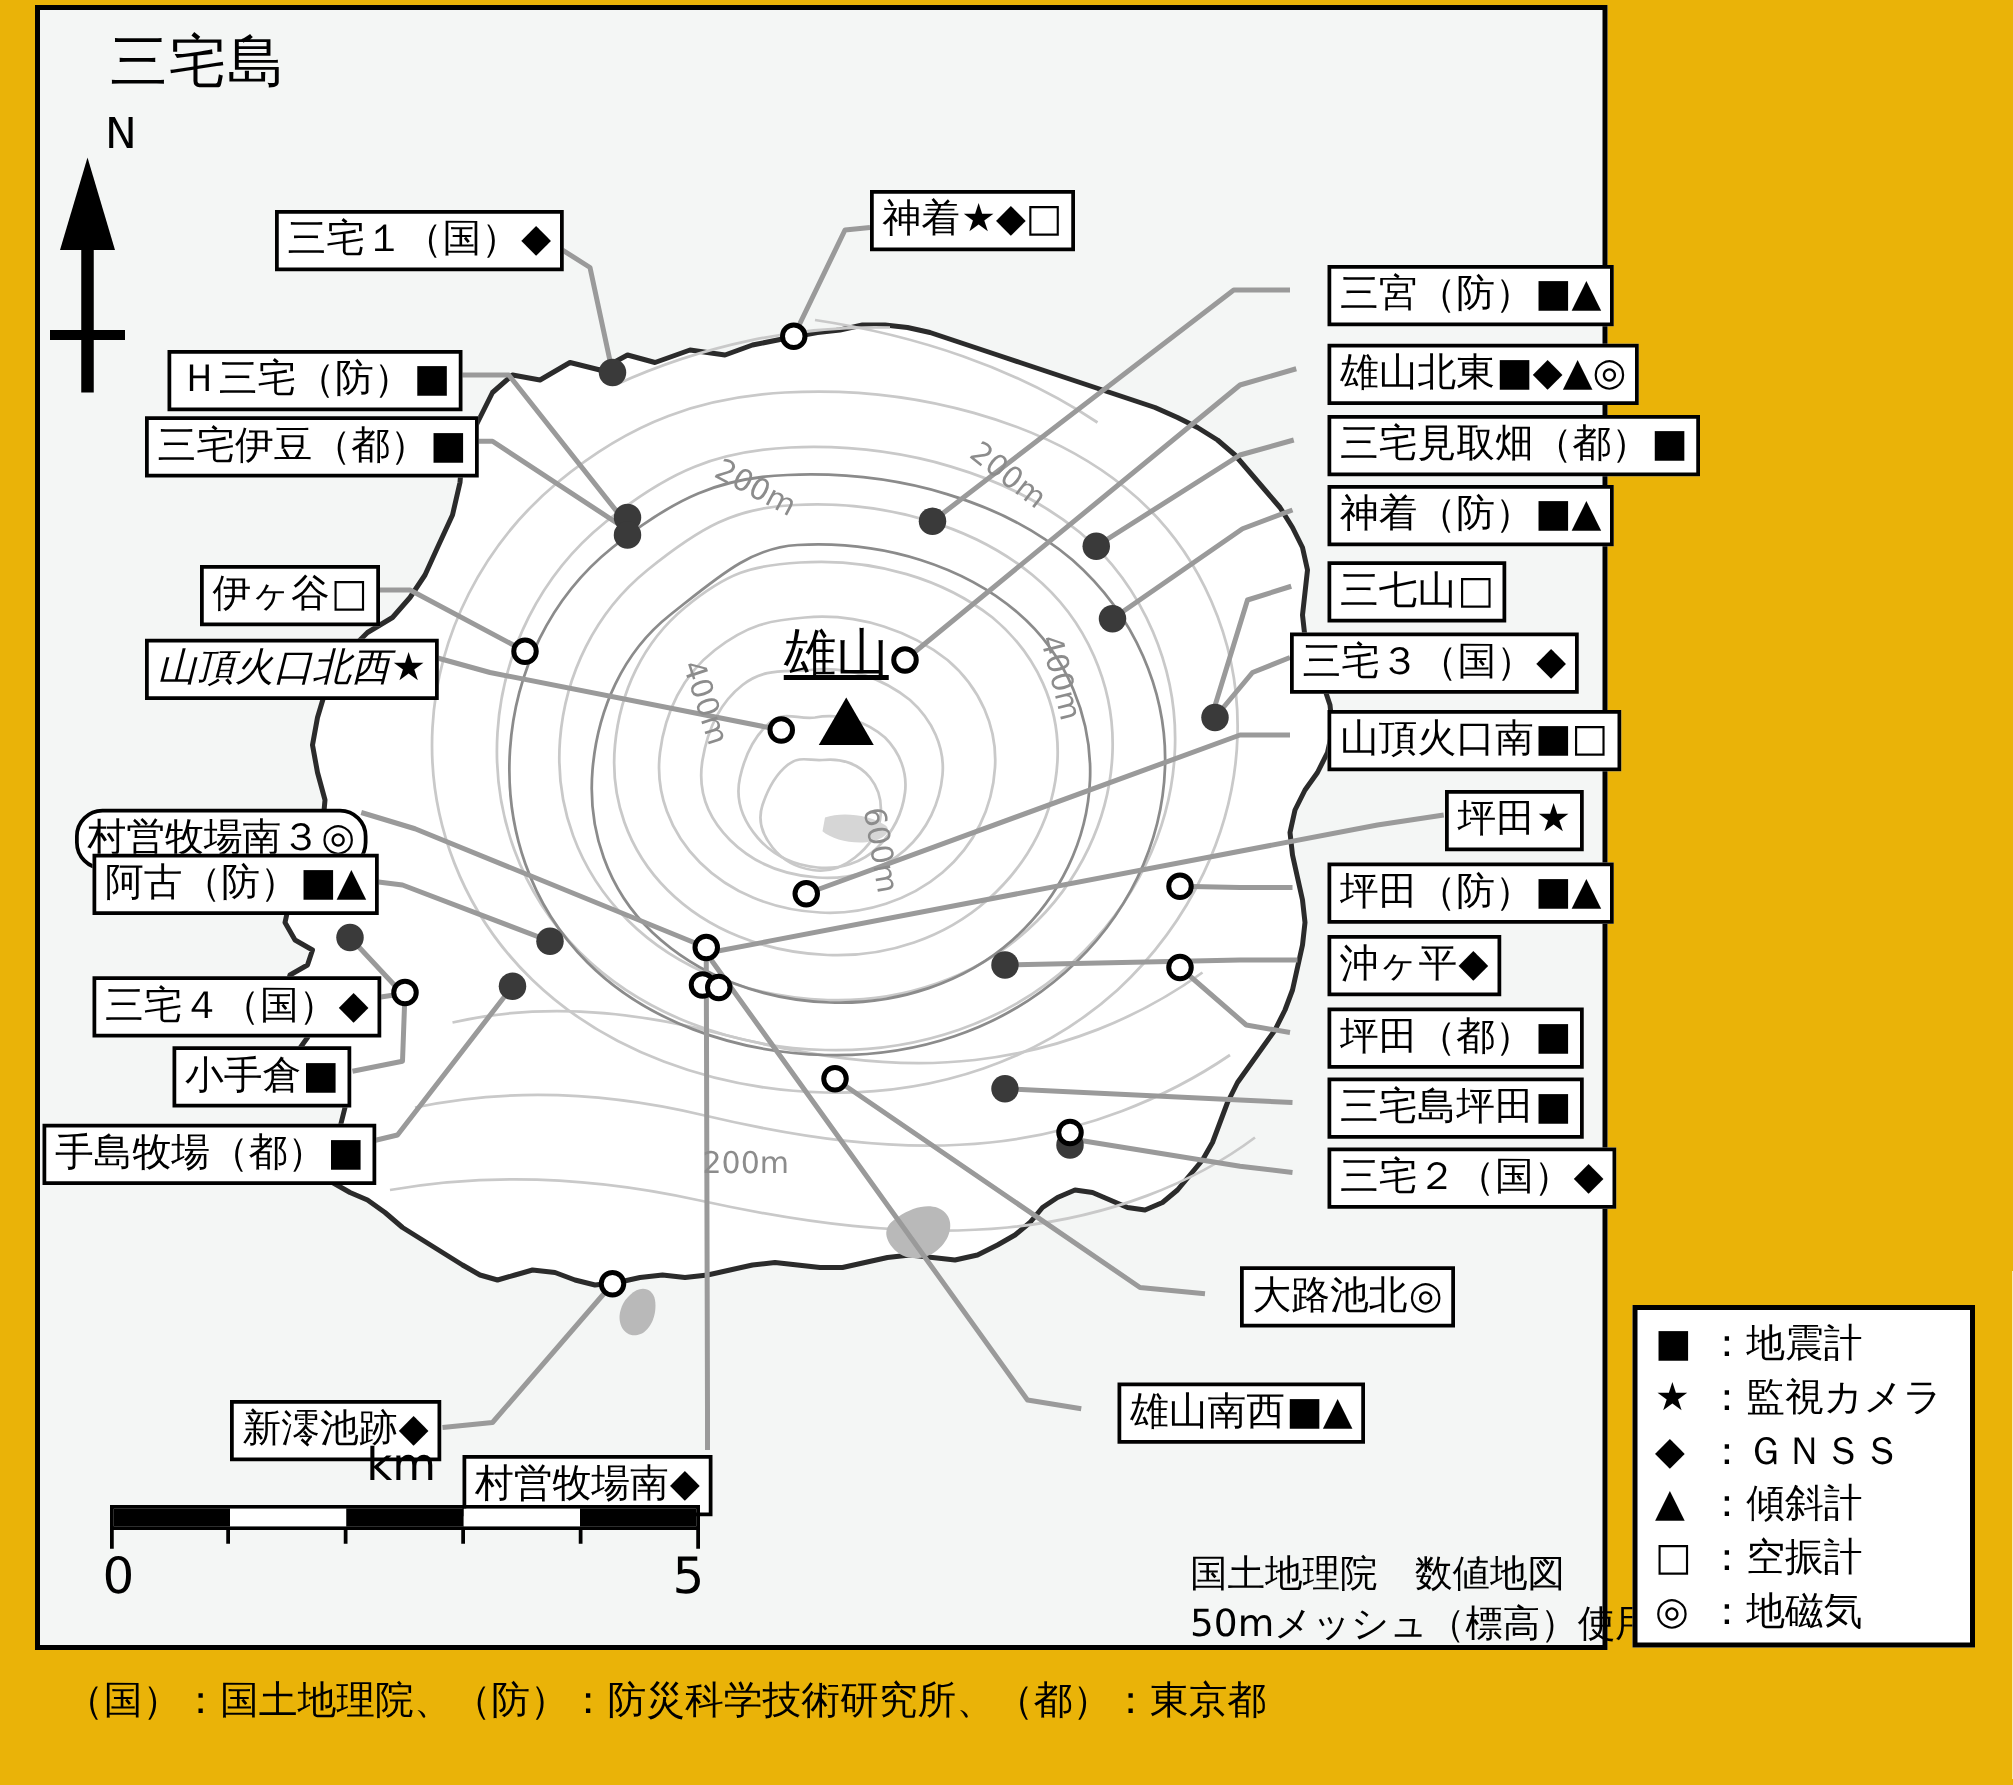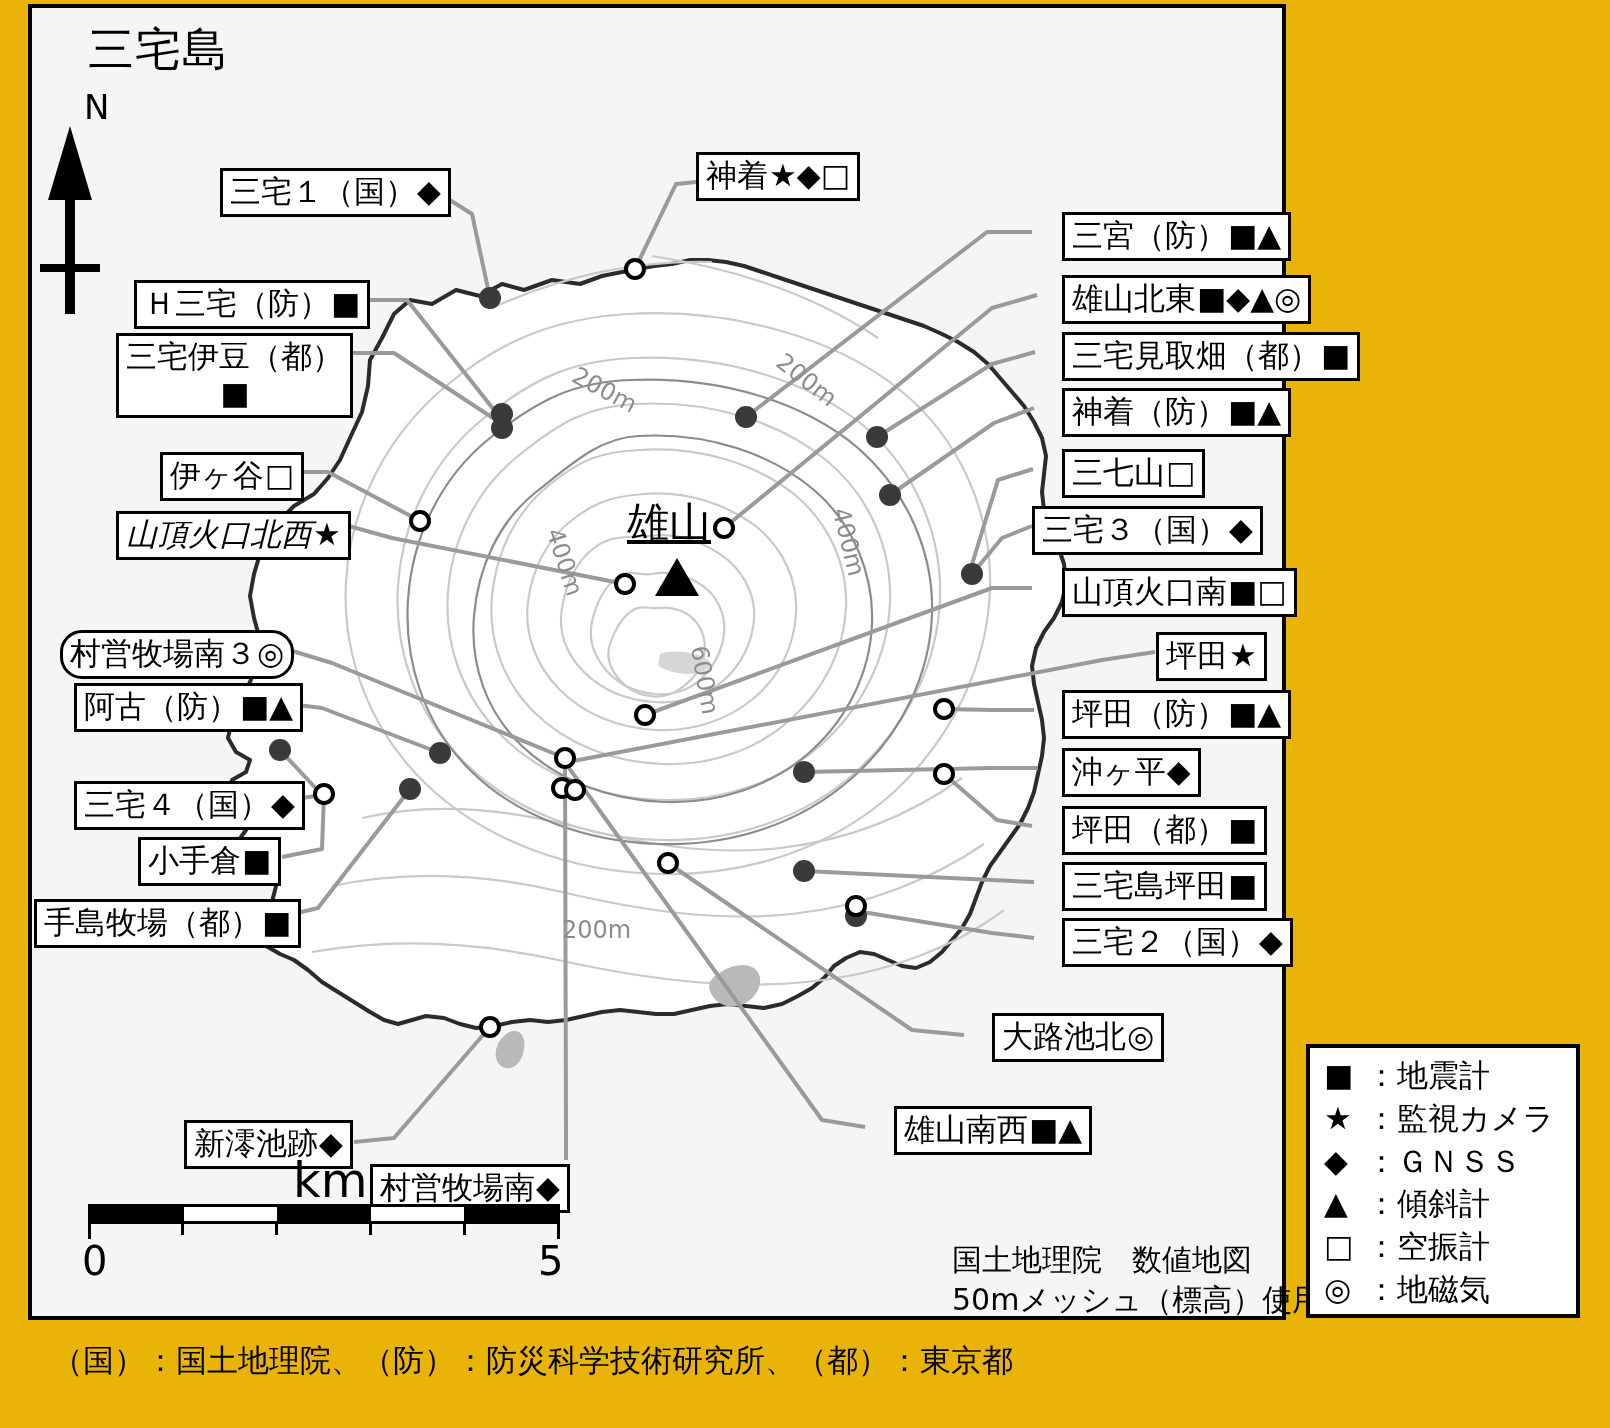--- a/index.html
+++ b/index.html
@@ -31,21 +31,21 @@
   }
   .lbl .sym{display:inline-block;margin-left:1px;letter-spacing:0px;}
 
   
   .maptext{position:absolute;color:#000;white-space:nowrap;text-decoration:underline;}
   #oyama-label{font-size:42px;left:595px;top:487px;}
   .contour-lbl{font-size:24px;color:#8c8c8c;position:absolute;white-space:nowrap;}
 
   
   #scale-wrap{position:absolute;left:56px;top:1196px;width:490px;}
-  #scale-km{position:absolute;left:205px;top:-52px;font-size:48px;color:#000;}
+  #scale-km{position:absolute;left:205px;top:-52px;font-size:36px;color:#000;}
   #scalebar{position:absolute;left:0;top:0;width:472px;height:20px;border:3px solid #000;box-sizing:border-box;display:flex;}
   #scalebar div{flex:1;height:100%;}
   .sb-fill{background:#000;}
   .sb-empty{background:#fff;}
   #scale-ticks{position:absolute;left:0;top:20px;width:472px;height:16px;}
   #scale-0{position:absolute;left:-6px;top:34px;font-size:40px;color:#000;}
   #scale-5{position:absolute;left:450px;top:34px;font-size:40px;color:#000;}
 
   
   #attribution{
@@ -267,21 +267,21 @@
         <span class="sym">◆</span>
     </div>
     <div class="lbl" style="left:664px;top:144px;">
       <span>神着</span>
         <span class="sym">★◆□</span>
     </div>
     <div class="lbl" style="left:102px;top:272px;">
       <span>Ｈ三宅（防）</span>
         <span class="sym">■</span>
     </div>
-    <div class="lbl" style="left:84px;top:325px;flex-direction:column;">
+    <div class="lbl" style="left:84px;top:325px;">
       <span>三宅伊豆（都）</span>
         <span class="sym">■</span>
     </div>
     <div class="lbl" style="left:1030px;top:204px;">
       <span>三宮（防）</span>
         <span class="sym">■▲</span>
     </div>
     <div class="lbl" style="left:1030px;top:267px;">
       <span>雄山北東</span>
         <span class="sym">■◆▲◎</span>
@@ -307,21 +307,21 @@
         <span class="sym">■□</span>
     </div>
     <div class="lbl" style="left:128px;top:444px;align-items:center;">
       <span>伊ヶ谷</span>
         <span class="sym">□</span>
     </div>
     <div class="lbl" style="left:84px;top:503px;font-style:italic;">
       <span>山頂火口北西</span>
         <span class="sym">★</span>
     </div>
-    <div class="lbl" style="left:28px;top:622px;border-radius:22px;">
+    <div class="lbl" style="left:28px;top:639px;border-radius:22px;">
       <span>村営牧場南３</span>
         <span class="sym">◎</span>
     </div>
     <div class="lbl" style="left:42px;top:675px;">
       <span>阿古（防）</span>
         <span class="sym">■▲</span>
     </div>
     <div class="lbl" style="left:42px;top:773px;">
       <span>三宅４（国）</span>
         <span class="sym">◆</span>

